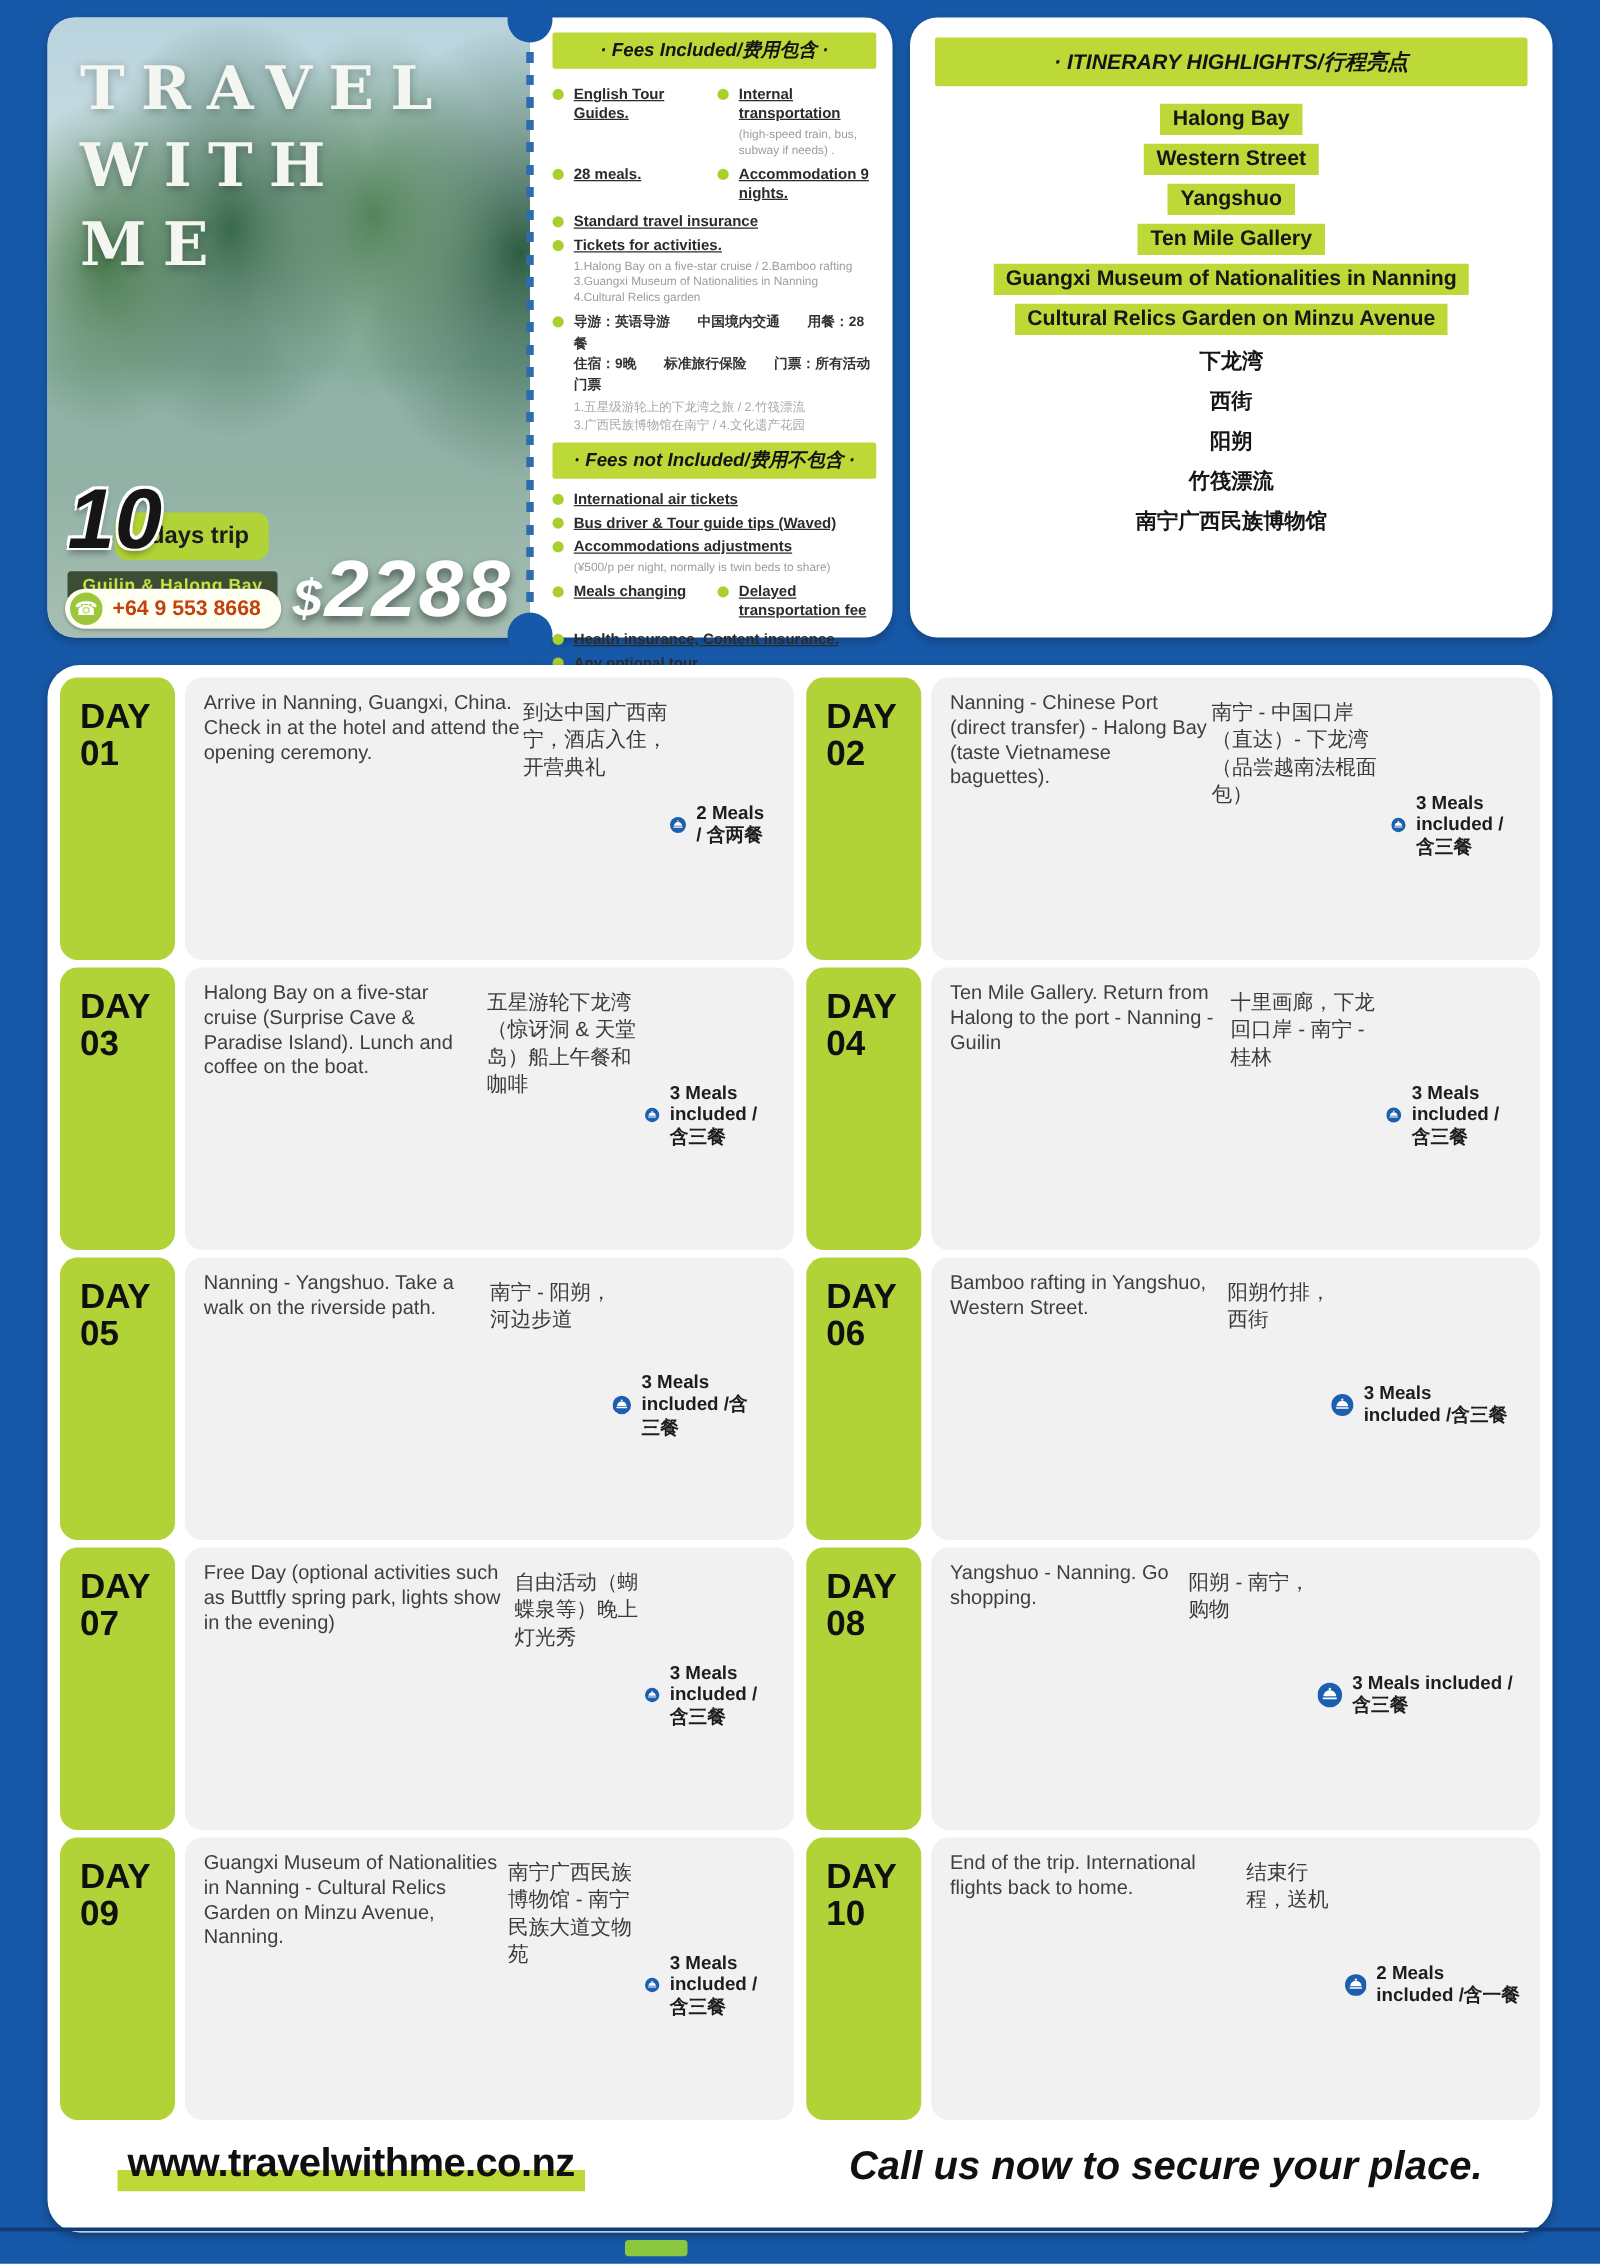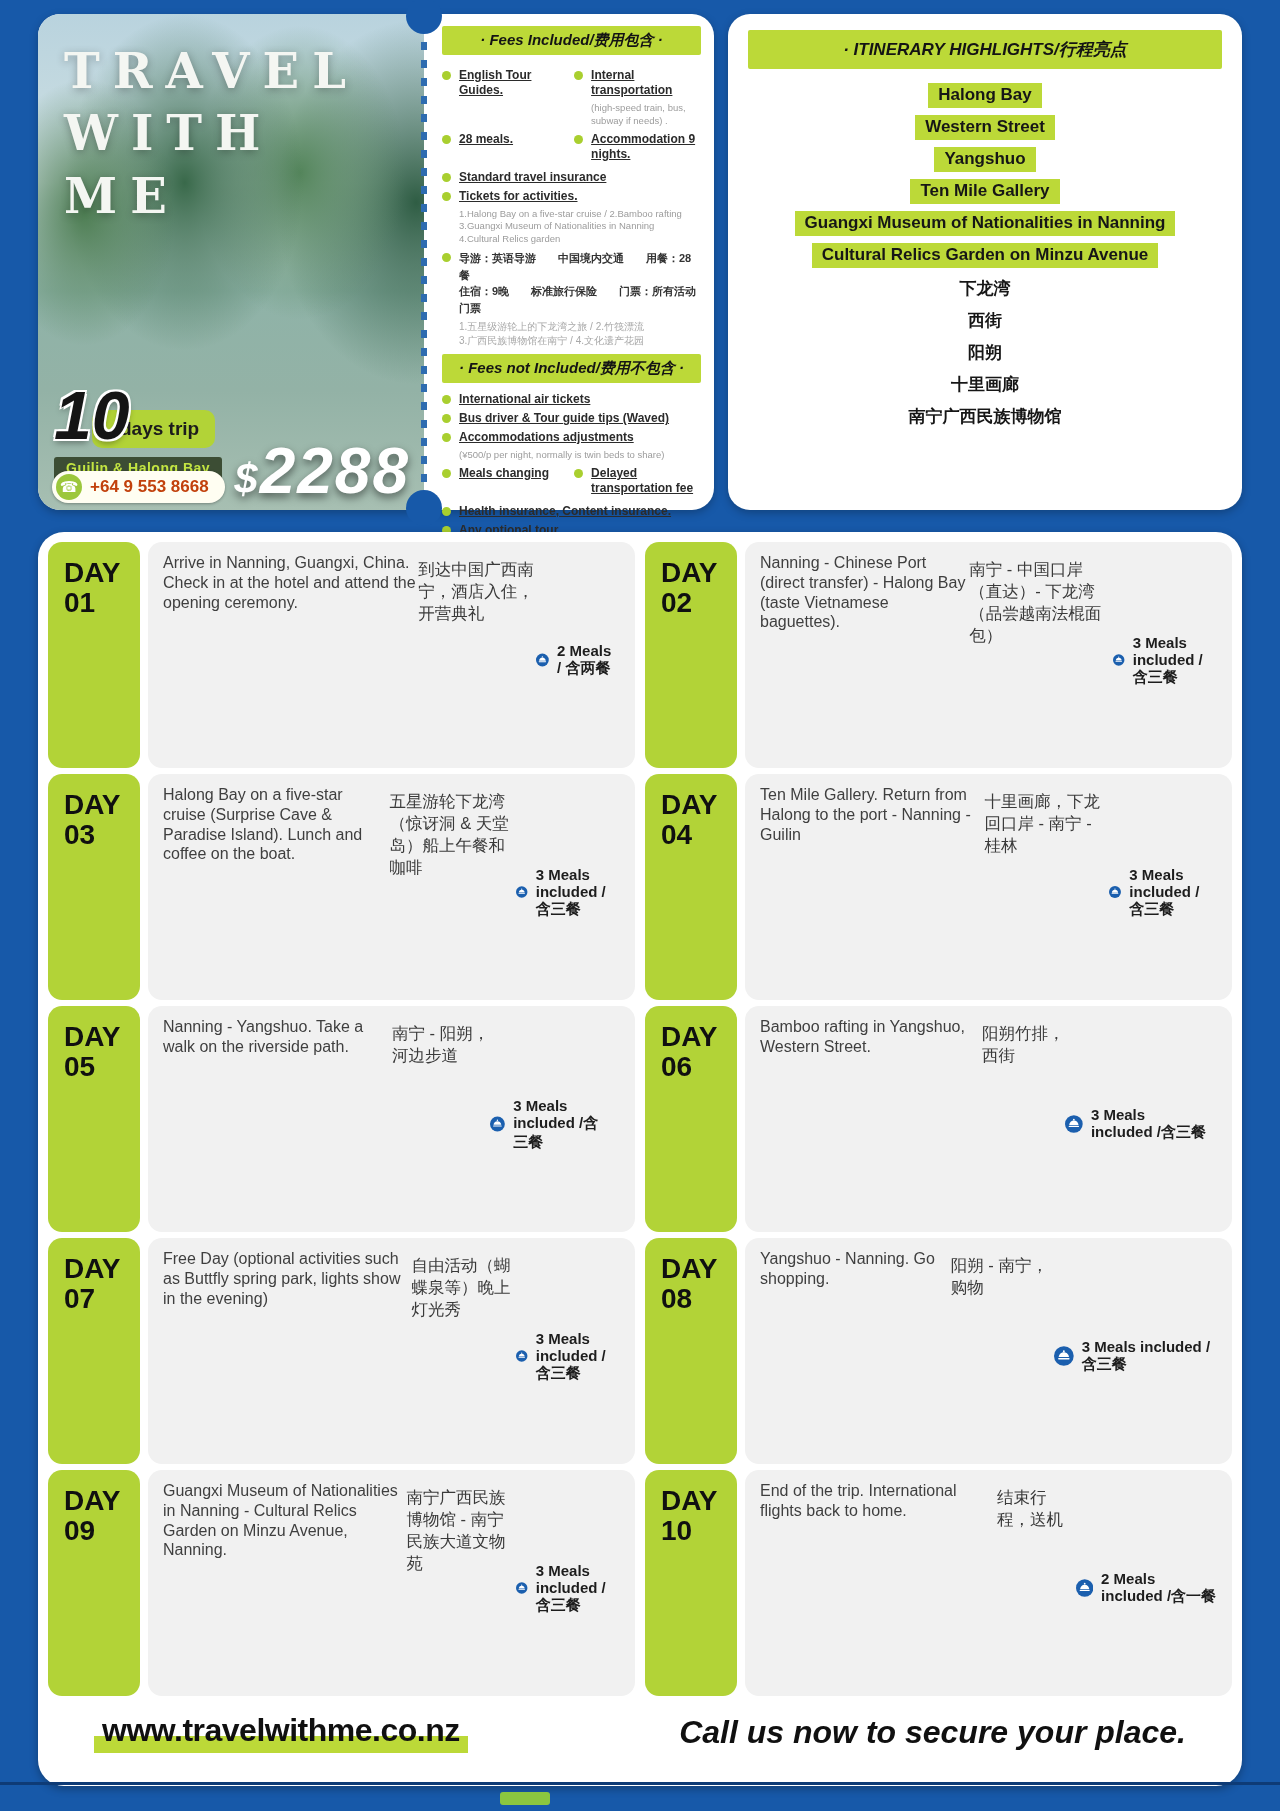--- a/index.html
+++ b/index.html
@@ -307,21 +307,21 @@
     <div class="hl-head">· ITINERARY HIGHLIGHTS/行程亮点</div>
     <div class="hl-row"><span class="hl-mark">Halong Bay</span></div>
     <div class="hl-row"><span class="hl-mark">Western Street</span></div>
     <div class="hl-row"><span class="hl-mark">Yangshuo</span></div>
     <div class="hl-row"><span class="hl-mark">Ten Mile Gallery</span></div>
     <div class="hl-row"><span class="hl-mark">Guangxi Museum of Nationalities in Nanning</span></div>
     <div class="hl-row"><span class="hl-mark">Cultural Relics Garden on Minzu Avenue</span></div>
     <div class="hl-zh">下龙湾</div>
     <div class="hl-zh">西街</div>
     <div class="hl-zh">阳朔</div>
-    <div class="hl-zh">十里画廊</div>
+    <div class="hl-zh">竹筏漂流</div>
     <div class="hl-zh">南宁广西民族博物馆</div>
   </div>
 </div>
 
 <div class="main-card">
   <div class="day-grid">
 
     <div class="day-block">
       <div class="day-labelbox">
         <div class="day-word">DAY</div>

